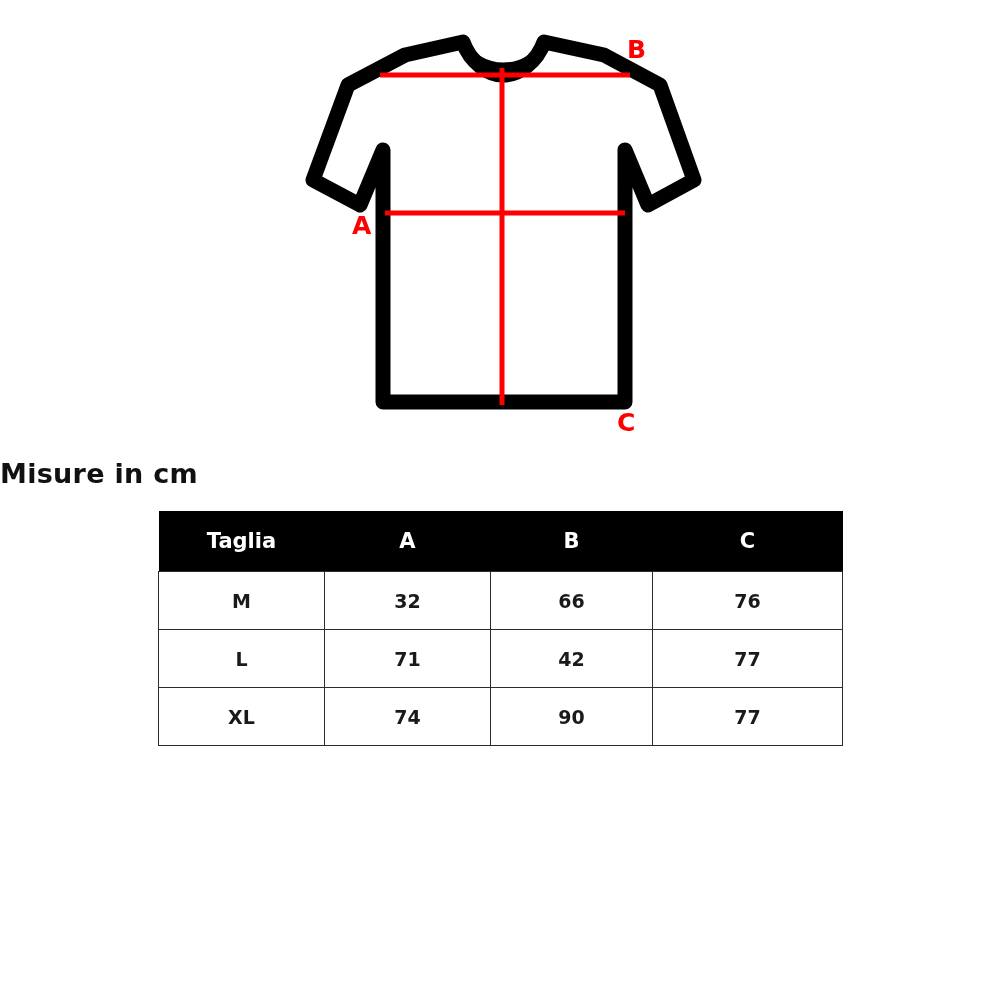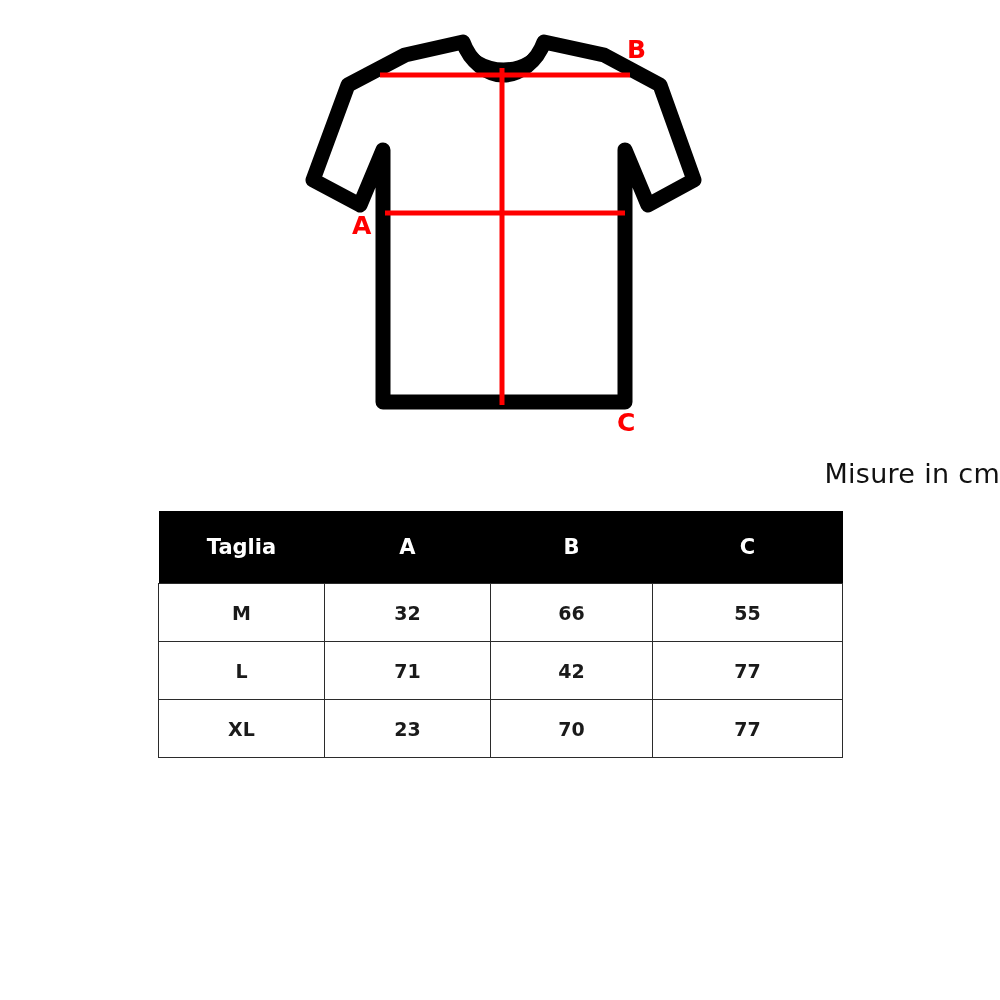--- a/index.html
+++ b/index.html
@@ -41,23 +41,23 @@
   #marker-a { left: 352px; top: 213px; }
   #marker-b { left: 627px; top: 37px; }
   #marker-c { left: 617px; top: 410px; }
 
   
   #caption {
     position: absolute;
     left: 0;
     top: 458px;
     width: 1000px;
-    text-align: right;
+    text-align: left;
     font-size: 27px;
-    font-weight: normal;
+    font-weight: bold;
     letter-spacing: 0.3px;
     color: #111111;
   }
 
   
   #size-table {
     position: absolute;
     left: 158px;
     top: 511px;
     width: 684px;
@@ -69,21 +69,21 @@
     text-align: center;
     font-size: 19px;
     font-weight: bold;
     height: 57px;
     padding: 0;
   }
   #size-table thead th {
     background: #000000;
     color: #ffffff;
     font-size: 21px;
-    height: 72px;
+    height: 60px;
     border: none;
   }
   #size-table tbody td {
     background: #ffffff;
     color: #1a1a1a;
     border: 1px solid #2b2b2b;
   }
   #size-table tbody tr td:first-child { border-left: 1px solid #2b2b2b; }
   #size-table tbody tr td:last-child  { border-right: 1px solid #2b2b2b; }
   #size-table colgroup col.c0 { width: 166px; }
@@ -143,30 +143,30 @@
         <th>A</th>
         <th>B</th>
         <th>C</th>
       </tr>
     </thead>
     <tbody>
       <tr>
         <td>M</td>
         <td>32</td>
         <td>66</td>
-        <td>55</td>
+        <td>76</td>
       </tr>
       <tr>
         <td>L</td>
         <td>71</td>
         <td>42</td>
         <td>77</td>
       </tr>
       <tr>
         <td>XL</td>
-        <td>23</td>
-        <td>70</td>
+        <td>74</td>
+        <td>90</td>
         <td>77</td>
       </tr>
     </tbody>
   </table>
 
 </div>
 
 </body></html>

